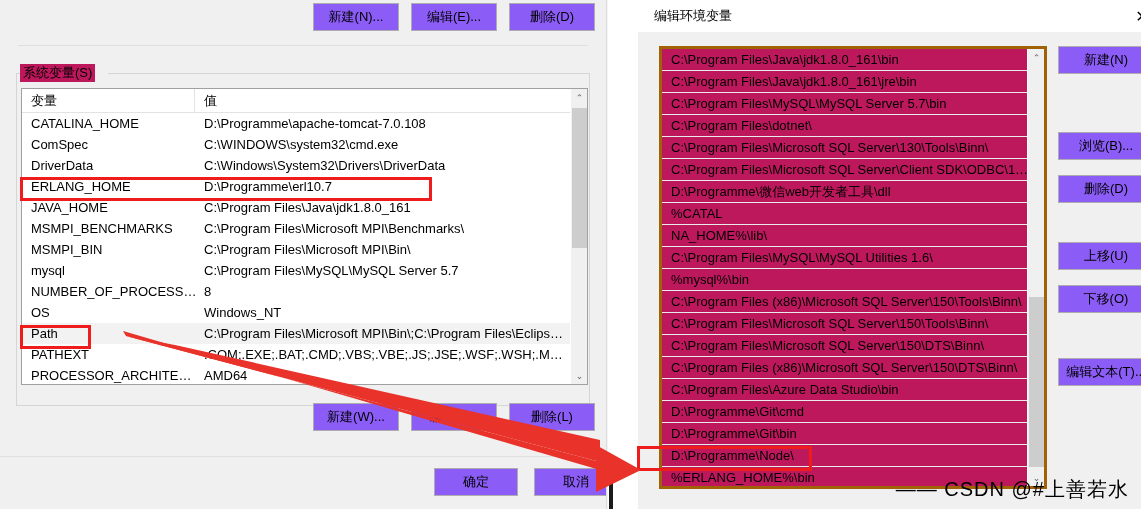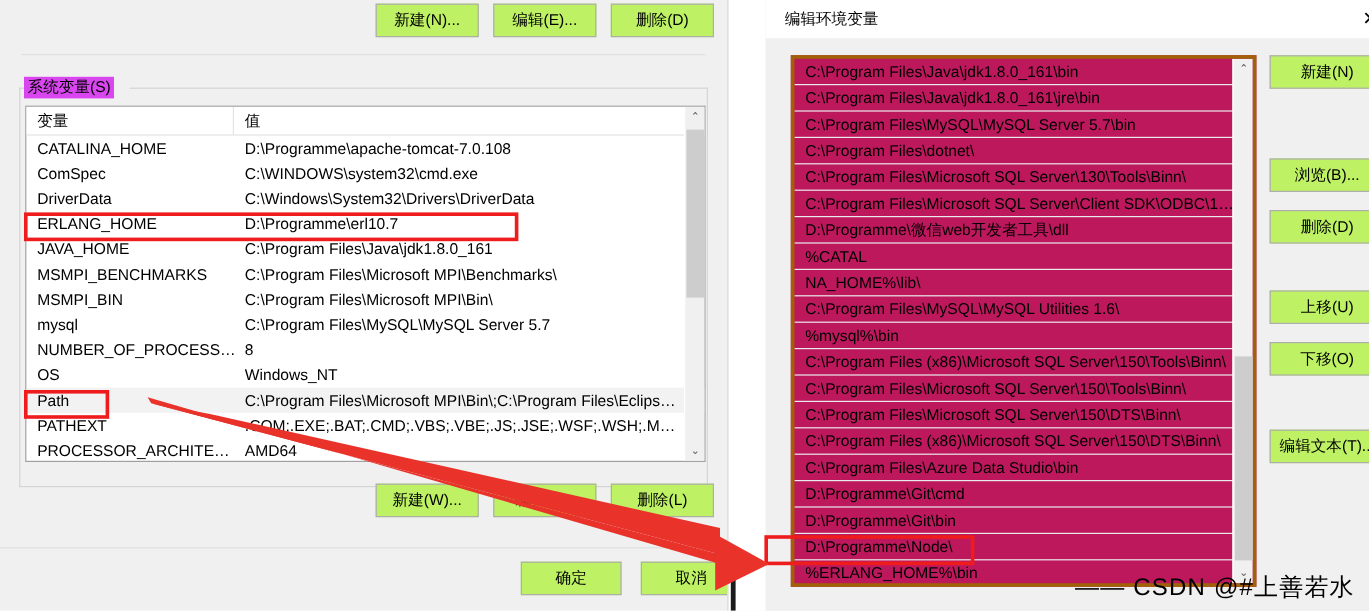--- a/index.html
+++ b/index.html
@@ -9,21 +9,21 @@
     font-family:"Liberation Sans","DejaVu Sans",sans-serif;
     font-size:13px;color:#000;
     overflow:hidden;position:relative;
   }
   
   #env-dialog{
     position:absolute;left:0;top:0;width:606px;height:509px;
     background:#f0f0f0;overflow:hidden;
   }
   .btn{
-    background:#bef264;border:1px solid #adadad;color:#000;
+    background:#8b5cf6;border:1px solid #adadad;color:#000;
     font-family:"Liberation Sans","DejaVu Sans",sans-serif;font-size:13px;
     display:flex;align-items:center;justify-content:center;
     box-sizing:border-box;cursor:default;
     white-space:nowrap;
   }
 
   
   #user-btn-row{position:absolute;left:313px;top:3px;width:290px;height:28px;}
   #user-btn-row .btn{position:absolute;top:0;width:86px;height:28px;}
   #btn-user-new{left:0;}
@@ -38,21 +38,21 @@
   
   #sys-group{
     position:absolute;left:16px;top:73px;width:574px;height:333px;
     border:1px solid #d5d5d5;border-top:none;
     box-sizing:border-box;
   }
   #sys-group-topline-l{position:absolute;left:16px;top:73px;width:4px;height:1px;background:#d5d5d5;}
   #sys-group-topline-r{position:absolute;left:108px;top:73px;width:482px;height:1px;background:#d5d5d5;}
   #sys-group-label{
     position:absolute;left:20px;top:64px;height:18px;line-height:18px;
-    background:#d946ef;padding:0 3px;font-size:13px;color:#000;
+    background:#be185d;padding:0 3px;font-size:13px;color:#000;
   }
 
   
   #sys-list{
     position:absolute;left:21px;top:88px;width:567px;height:297px;
     background:#ffffff;border:1px solid #a0a0a0;box-sizing:border-box;
     overflow:hidden;
   }
   #sys-list-header{
     position:absolute;left:0;top:0;width:100%;height:24px;

